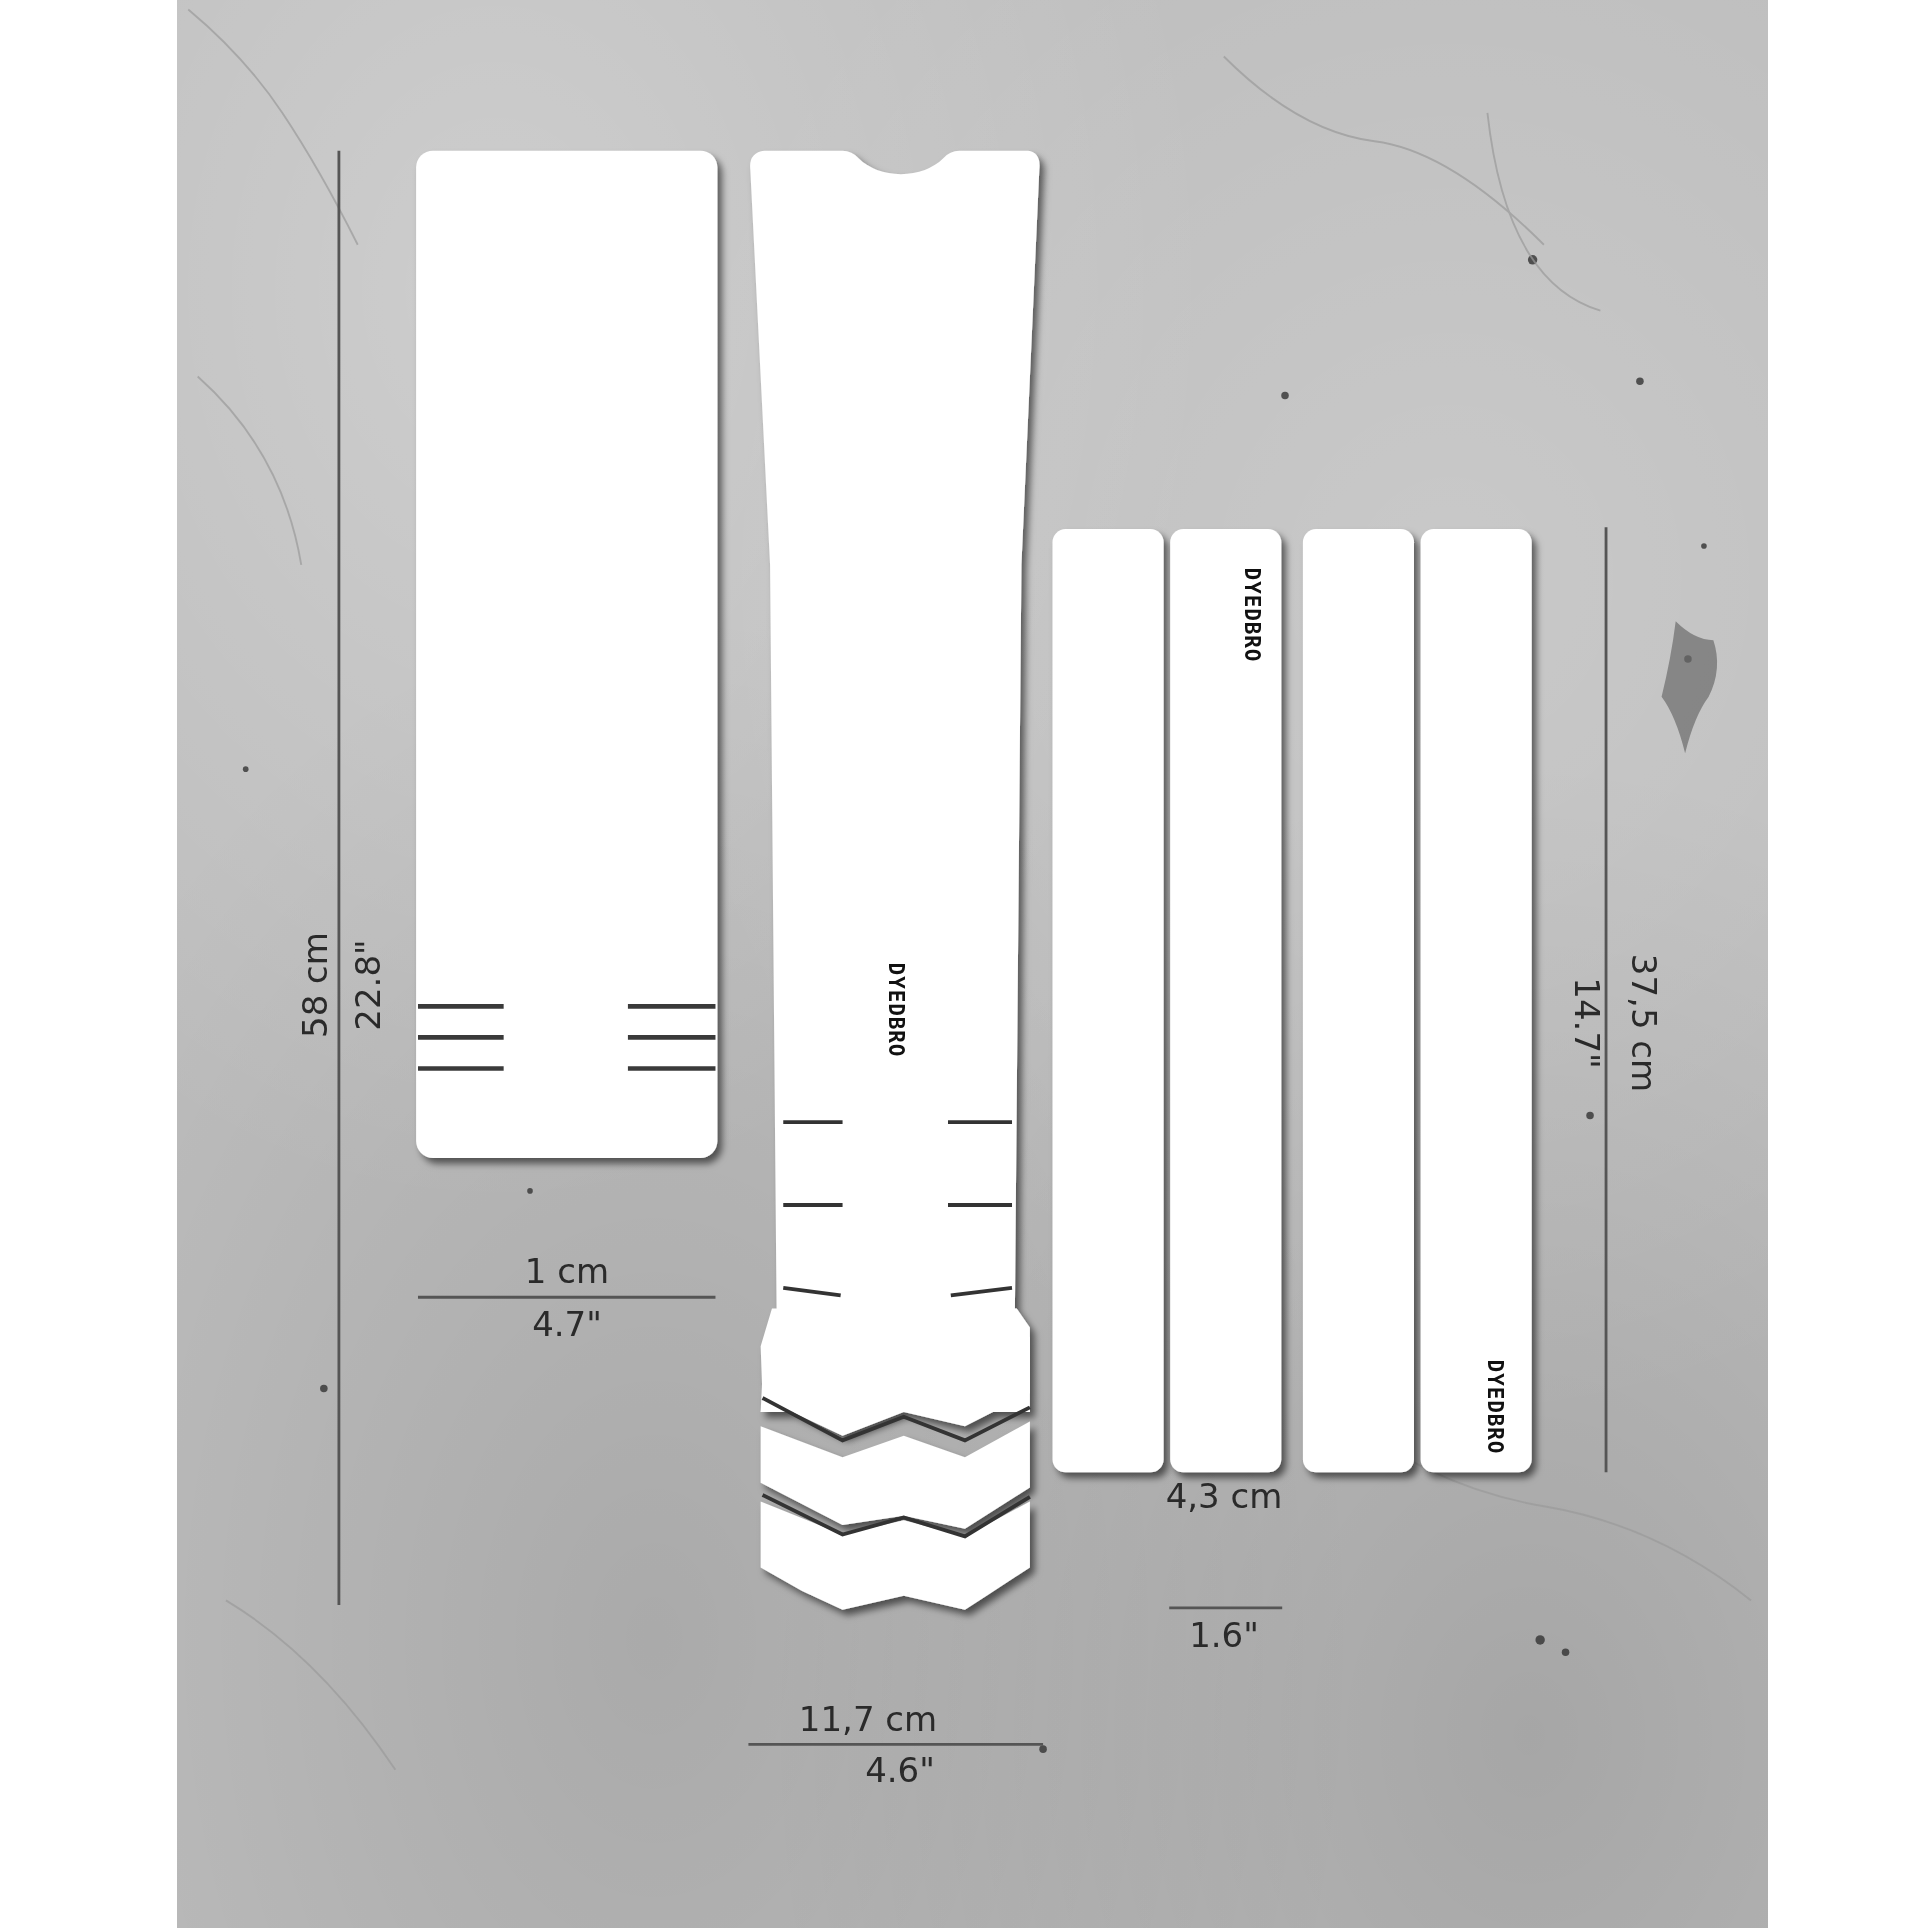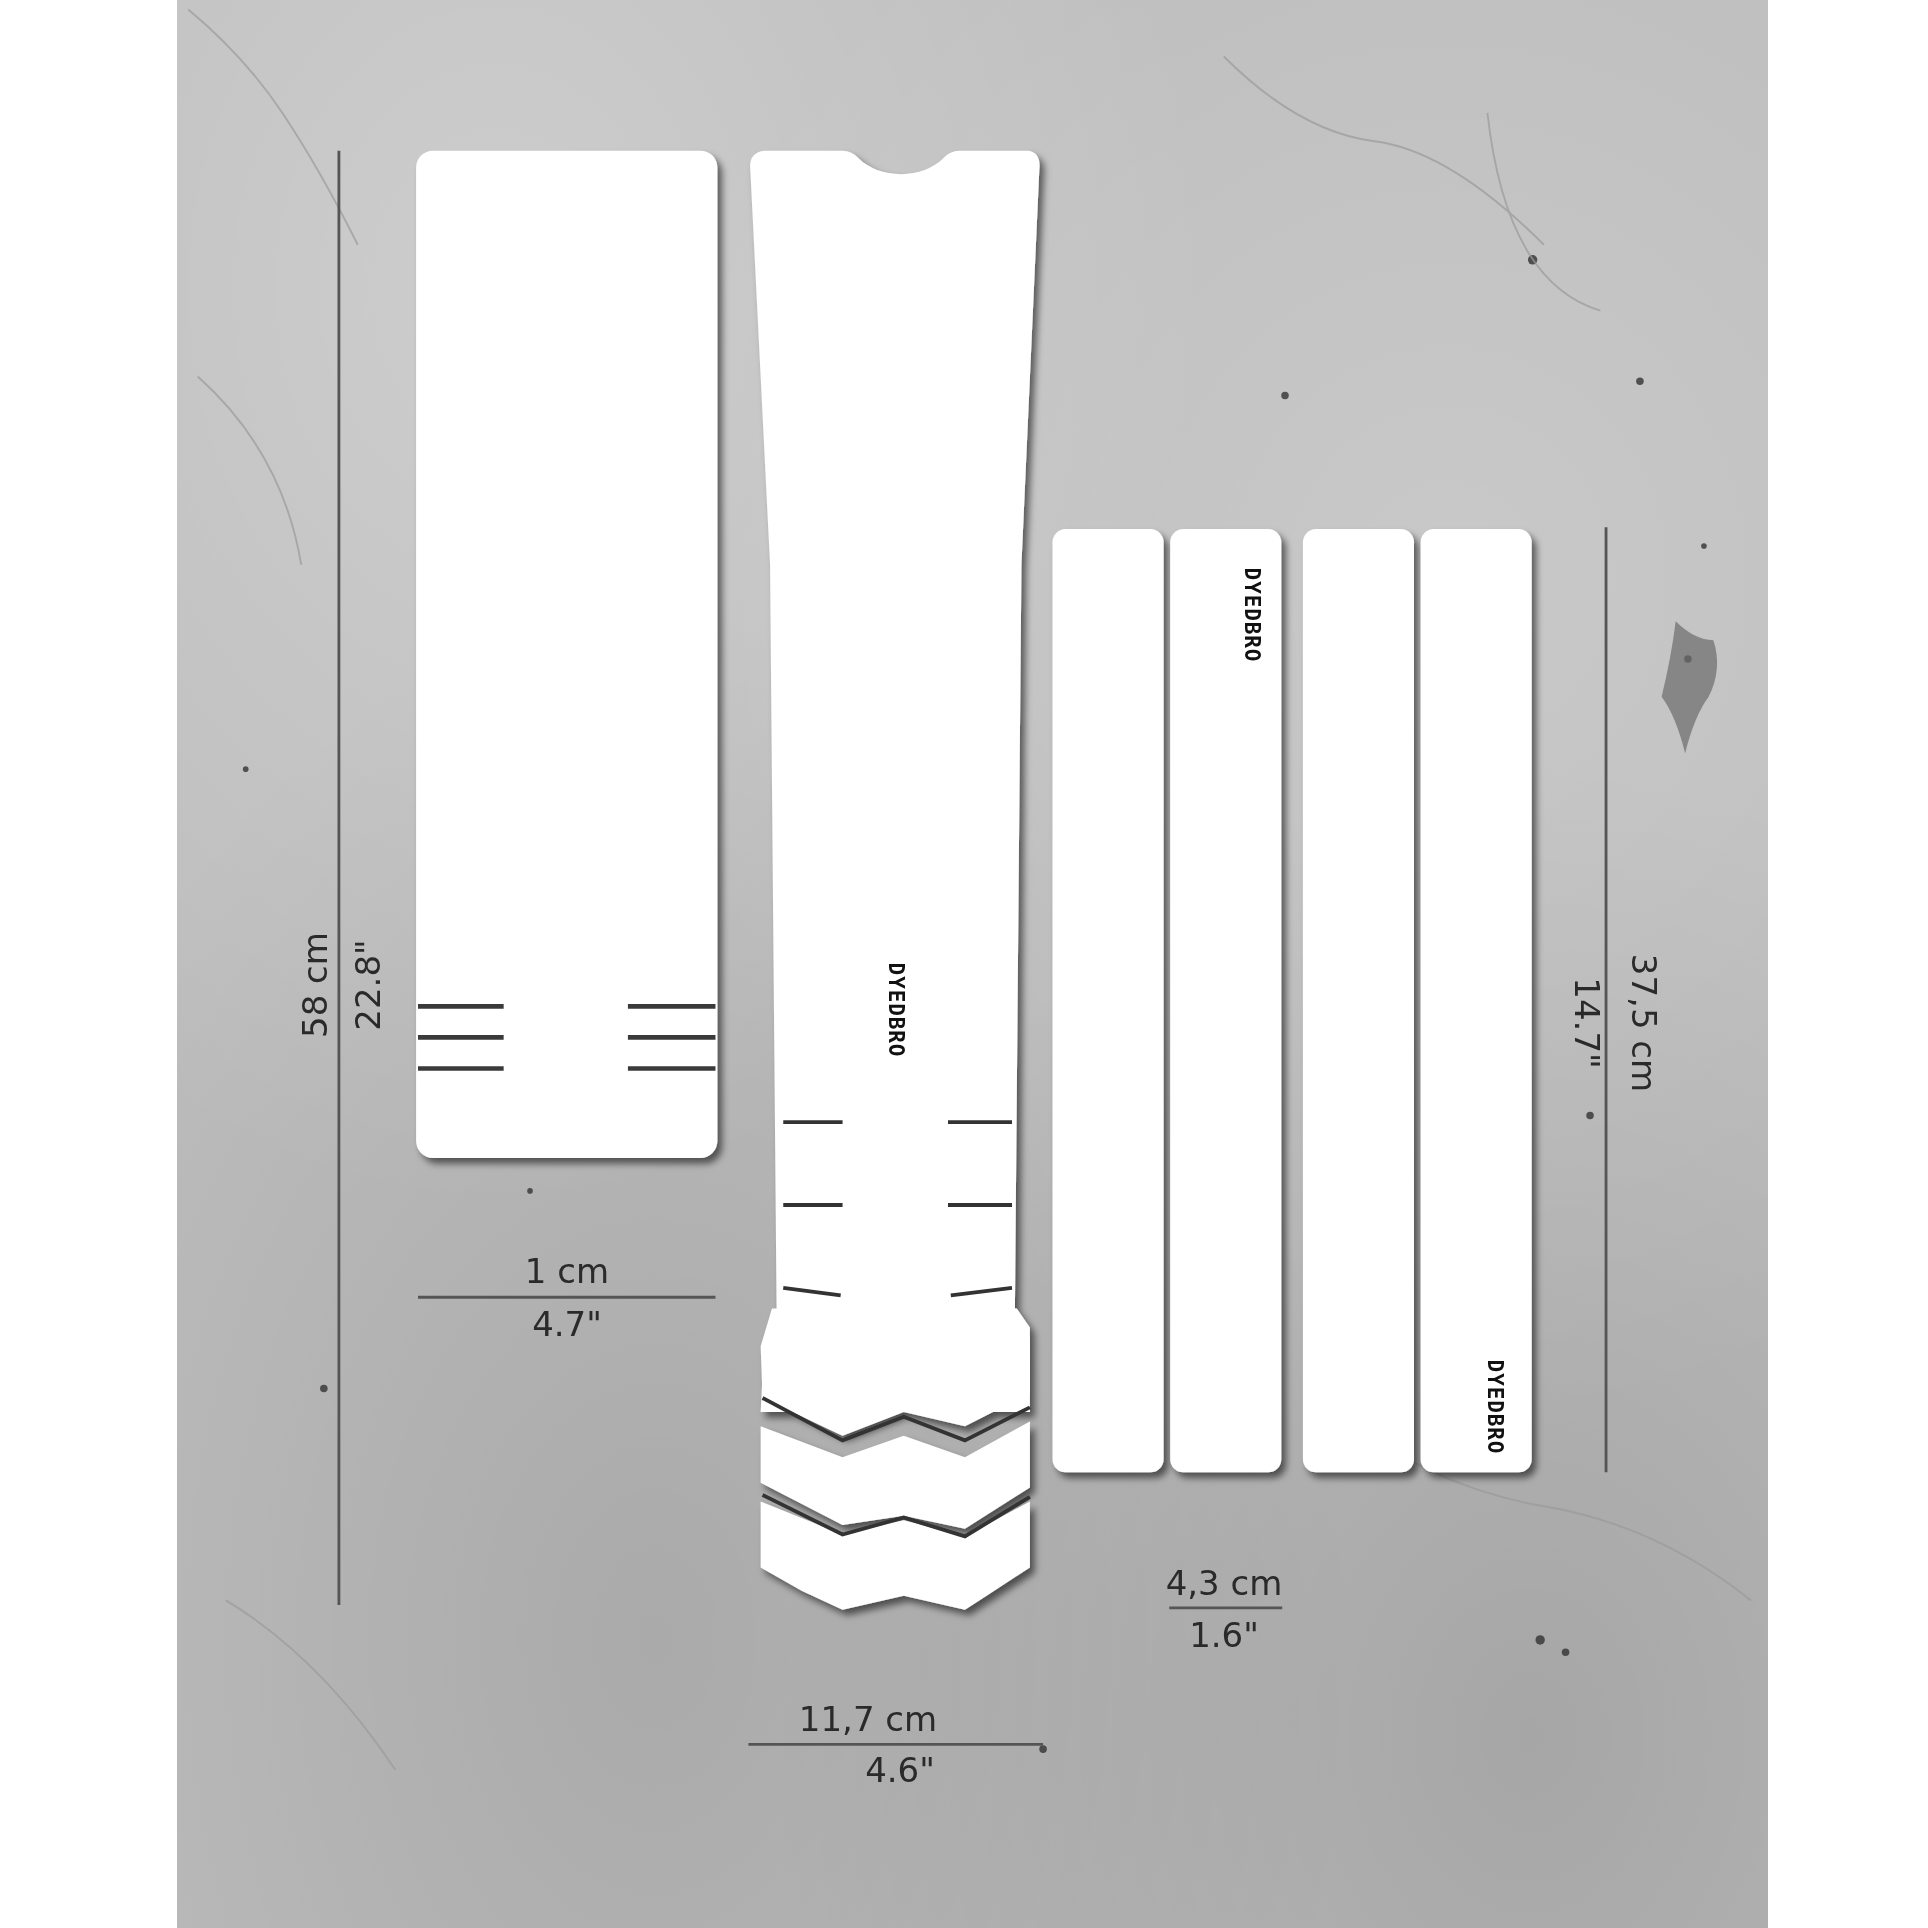--- a/index.html
+++ b/index.html
@@ -114,18 +114,18 @@
 
 <div class="dim-label rot" style="left:258px; top:966px; width:113px;">58 cm</div>
 <div class="dim-label rot" style="left:311px; top:966px; width:113px;">22.8"</div>
 
 <div class="dim-label" style="left:473px; top:1252px; width:188px;">1 cm</div>
 <div class="dim-label" style="left:473px; top:1305px; width:188px;">4.7"</div>
 
 <div class="dim-label" style="left:774px; top:1700px; width:188px;">11,7 cm</div>
 <div class="dim-label" style="left:806px; top:1751px; width:188px;">4.6"</div>
 
-<div class="dim-label" style="left:1130px; top:1564px; width:188px;">4,3 cm</div>
+<div class="dim-label" style="left:1130px; top:1477px; width:188px;">4,3 cm</div>
 <div class="dim-label" style="left:1130px; top:1616px; width:188px;">1.6"</div>
 
 <div class="dim-label rot" style="left:1568px; top:1004px; width:151px; transform:rotate(90deg);">37,5 cm</div>
 <div class="dim-label rot" style="left:1511px; top:1004px; width:151px; transform:rotate(90deg);">14.7"</div>
 
 
 </body></html>

